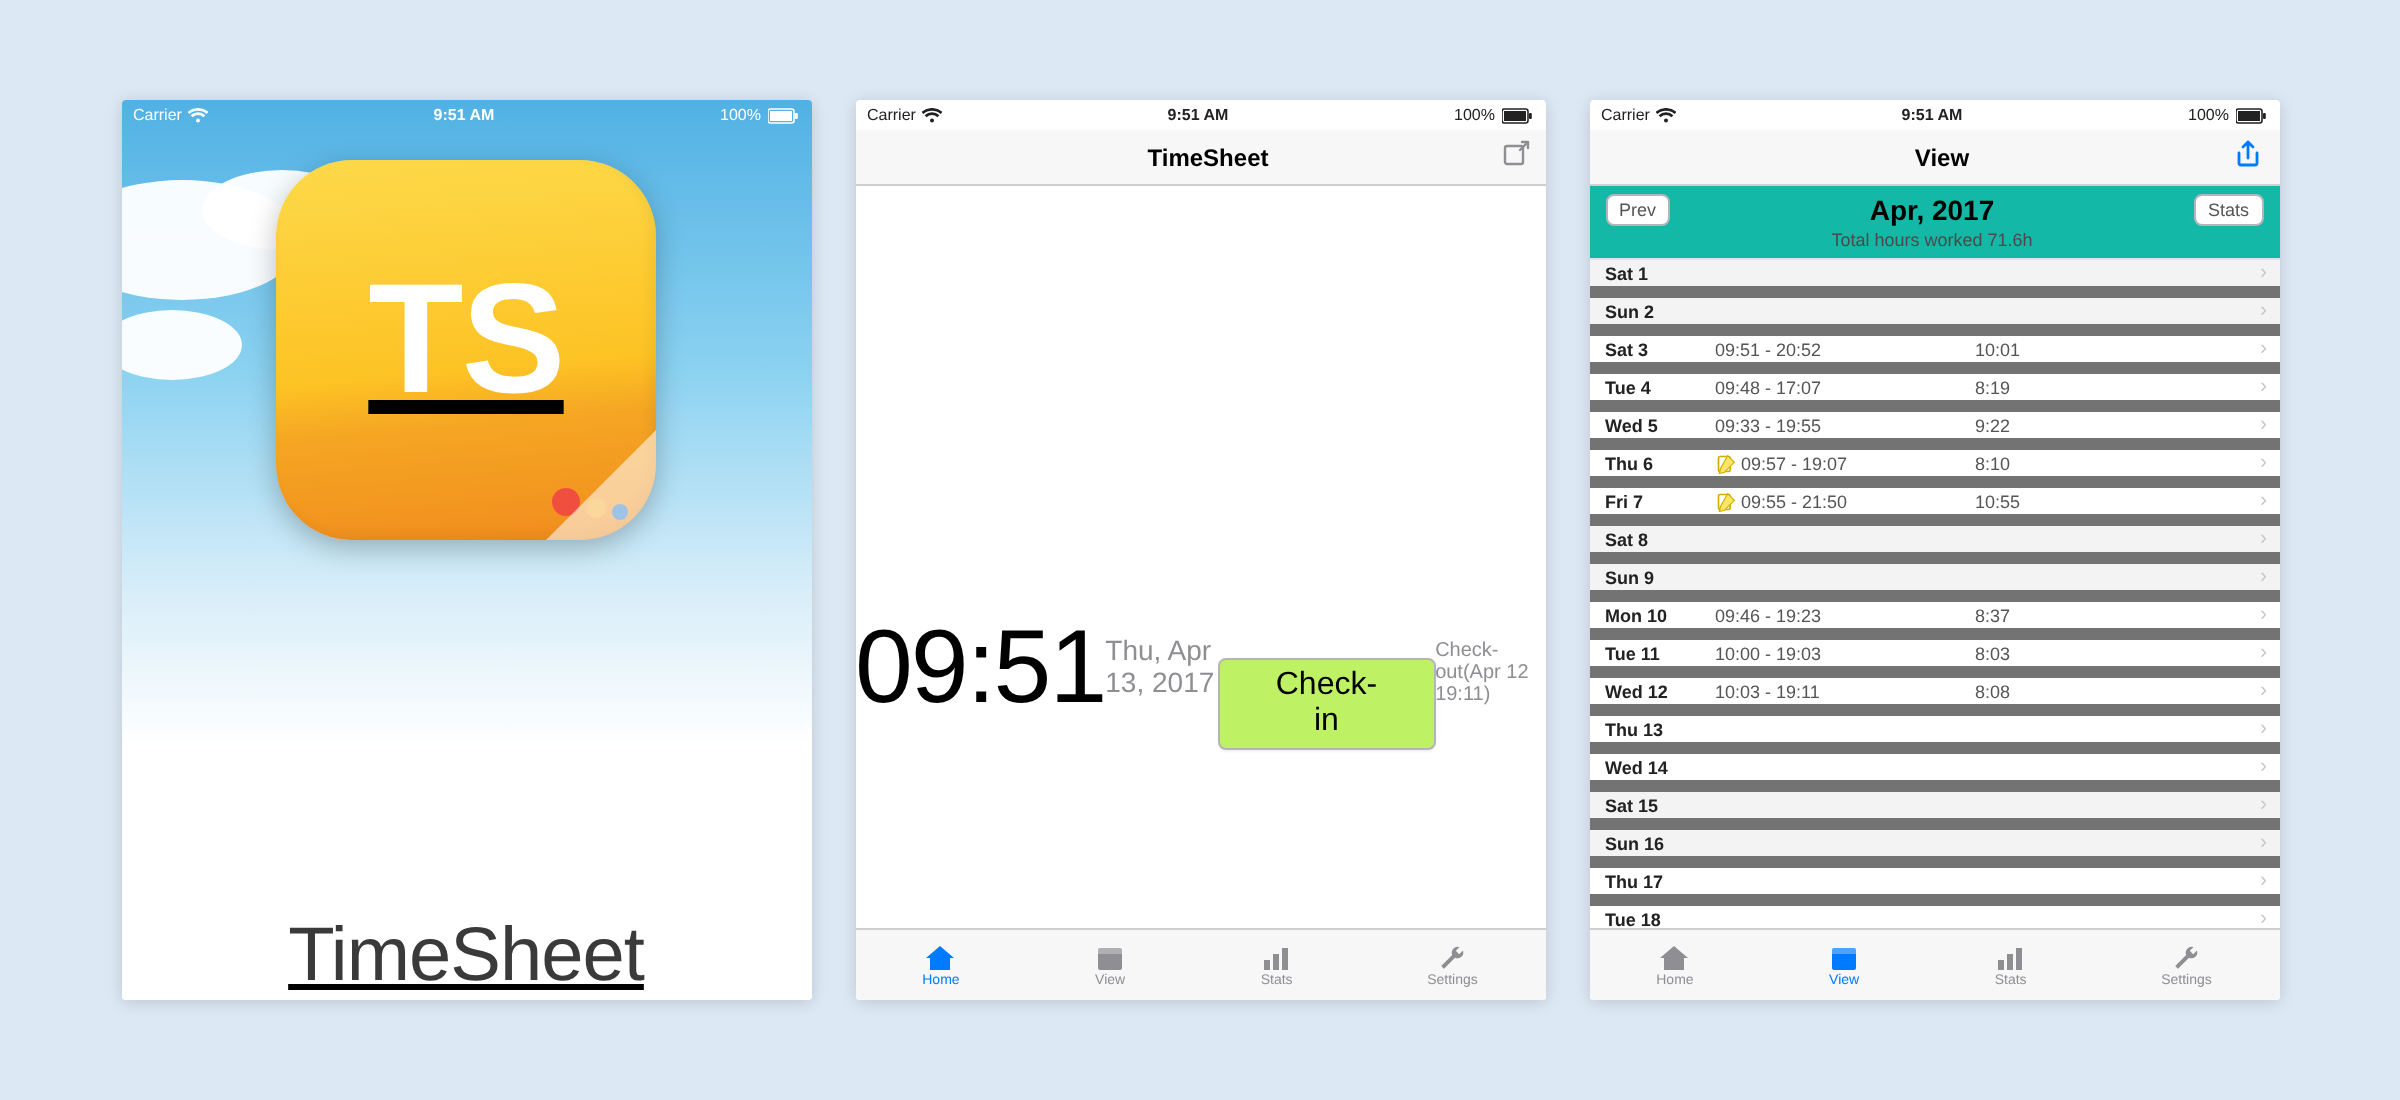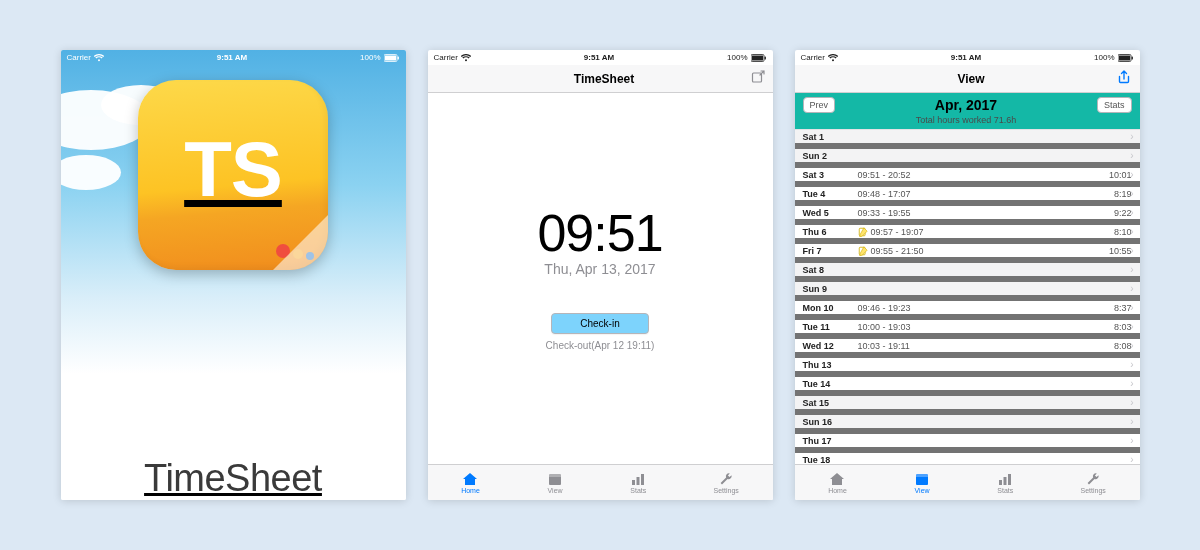--- a/index.html
+++ b/index.html
@@ -50,25 +50,25 @@
   .app-icon .fold{position:absolute;bottom:0;right:0;width:0;height:0;
     border-left:55px solid transparent;border-bottom:55px solid rgba(255,255,255,.55);border-bottom-right-radius:38px}
   .dots{position:absolute;bottom:12px;right:14px;display:flex;gap:3px}
   .dots .d{width:12px;height:12px;border-radius:50%}
   .dots .d1{background:#f04e3e;width:14px;height:14px}
   .dots .d2{background:#f6a623;width:10px;height:10px;transform:translateY(5px)}
   .dots .d3{background:#2a7acb;width:8px;height:8px;transform:translateY(8px)}
   .splash-title{font-size:38px;font-weight:300;color:#3a3a3a;margin-top:26px;letter-spacing:-.5px}
   
   .body-area{flex:1;display:flex;flex-direction:column;background:#fff;overflow:hidden}
-  .clock-wrap{flex:1 0 auto;display:flex;flex-direction:column;align-items:center;padding-top:110px}
+  .clock-wrap{flex:1 0 auto;display:flex;align-items:center;padding-top:110px}
   .clock-time{font-size:52px;font-weight:400;letter-spacing:-1px}
   .clock-date{font-size:14px;color:#8e8e93;margin-top:-2px}
   .checkin-btn{
-    margin-top:36px;padding:4px 28px;font-size:10px;background:#7dd3fc;border:1px solid #b5b5b9;
+    margin-top:36px;padding:4px 28px;font-size:16px;background:#bef264;border:1px solid #b5b5b9;
     border-radius:4px;box-shadow:0 1px 1px rgba(0,0,0,.05)
   }
   .checkout-info{font-size:10px;color:#8e8e93;margin-top:6px}
   
   .tab-bar{
     height:36px;background:#f7f7f8;border-top:1px solid #cfcfd1;
     display:flex;justify-content:space-around;align-items:center;
   }
   .tab-item{display:flex;flex-direction:column;align-items:center;font-size:7px;color:#8e8e93;gap:1px}
   .tab-item.active{color:#007aff}
@@ -84,21 +84,21 @@
   .view-head .total{font-size:9px;color:#4a4a4a}
   .entries{flex:1;overflow:hidden}
   .entry-row{
     display:flex;align-items:center;font-size:9px;padding:0 8px;height:19px;
     border-bottom:6px solid #737373;color:#222;position:relative
   }
   .entry-row.wend{background:#f3f3f4}
   .col-day{width:55px;font-weight:600}
   .col-times{width:130px;color:#555;display:flex;gap:3px}
   .note-icon{width:10px;height:10px}
-  .col-dur{flex:1;text-align:right;color:#555}
+  .col-dur{flex:1;text-align:left;color:#555}
   .chev{position:absolute;right:6px;color:#c7c7cc;font-size:10px}
   .blue{color:#007aff}
 </style>
 </head>
 <body>
 
 <div class="device">
   <div class="status-bar light">
     <div class="status-left">
       <span>Carrier</span>
@@ -364,21 +364,21 @@
         </div>
         <div class="entry-row">
           <div class="col-day">Thu 13</div>
           <div class="col-times">
             <span></span>
           </div>
           <div class="col-dur"></div>
           <div class="chev">›</div>
         </div>
         <div class="entry-row">
-          <div class="col-day">Tue 14</div>
+          <div class="col-day">Wed 14</div>
           <div class="col-times">
             <span></span>
           </div>
           <div class="col-dur"></div>
           <div class="chev">›</div>
         </div>
         <div class="entry-row wend">
           <div class="col-day">Sat 15</div>
           <div class="col-times">
             <span></span>

